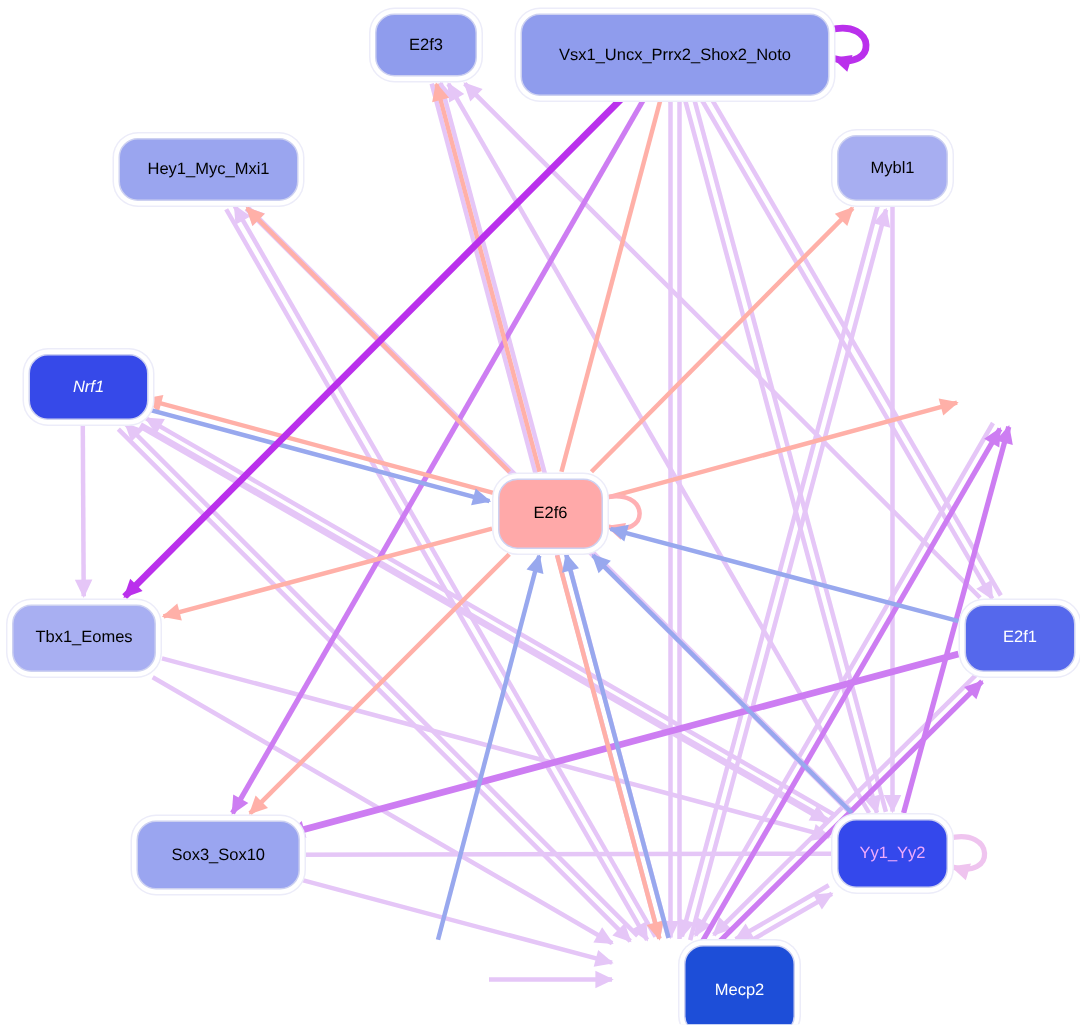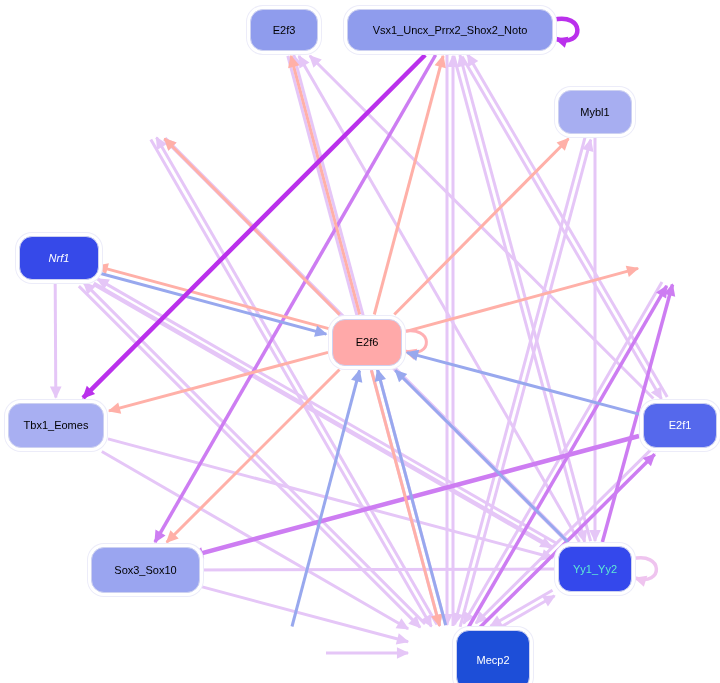--- a/index.html
+++ b/index.html
@@ -89,40 +89,43 @@
       <path d="M 639.0,414.1 L 407.0,352.6" stroke="#98a8ee" stroke-width="3" fill="none" marker-end="url(#arr-blu)"></path>
       <path d="M 292.0,626.5 L 359.5,370.5" stroke="#98a8ee" stroke-width="3" fill="none" marker-end="url(#arr-blu)"></path>
       <path d="M 445.7,625.2 L 377.5,369.7" stroke="#98a8ee" stroke-width="3" fill="none" marker-end="url(#arr-blu)"></path>
       <path d="M 567.9,542.0 L 395.3,370.2" stroke="#98a8ee" stroke-width="3" fill="none" marker-end="url(#arr-blu)"></path>
       <path d="M 425.1,55.0 L 83.1,397.8" stroke="#ba30ec" stroke-width="4.5" fill="none" marker-end="url(#arr-mag)"></path>
       <path d="M 553,20 C 585,12 585,48 556,39" stroke="#ba30ec" stroke-width="4.5" fill="none" marker-end="url(#arr-mag)"></path>
     </svg>
     <div class="node" style="left: 250px; top: 9px; width: 68px; height: 42px; background: rgb(143, 156, 237); color: rgb(0, 0, 0);">
       <span>E2f3</span>
     </div>
-    <div class="node" style="left: 347px; top: 9px; width: 206px; height: 42px; background: rgb(143, 156, 237); color: rgb(0, 0, 0);">
+    <div class="node" style="left: 347px; top: 9px; width: 206px; height: 55px; background: rgb(143, 156, 237); color: rgb(0, 0, 0);">
       <span>Vsx1_Uncx_Prrx2_Shox2_Noto</span>
+    </div>
+    <div class="node" style="left: 79px; top: 92px; width: 120px; height: 42px; background: rgb(154, 165, 239); color: rgb(0, 0, 0);">
+      <span>Hey1_Myc_Mxi1</span>
     </div>
     <div class="node" style="left: 558px; top: 90px; width: 74px; height: 44px; background: rgb(167, 174, 241); color: rgb(0, 0, 0);">
       <span>Mybl1</span>
     </div>
     <div class="node" style="left: 19px; top: 236px; width: 80px; height: 44px; background: rgb(54, 73, 233); color: rgb(255, 255, 255); font-style: italic;">
       <span>Nrf1</span>
     </div>
     <div class="node" style="left: 332px; top: 318.5px; width: 70px; height: 47px; background: rgb(255, 169, 169); color: rgb(0, 0, 0);">
       <span>E2f6</span>
     </div>
     <div class="node" style="left: 8px; top: 402.5px; width: 96px; height: 45px; background: rgb(168, 175, 242); color: rgb(0, 0, 0);">
       <span>Tbx1_Eomes</span>
     </div>
     <div class="node" style="left: 643px; top: 402.5px; width: 74px; height: 45px; background: rgb(85, 104, 236); color: rgb(255, 255, 255); align-items: center;">
       <span>E2f1</span>
     </div>
     <div class="node" style="left: 91px; top: 547px; width: 109px; height: 46px; background: rgb(154, 165, 240); color: rgb(0, 0, 0);">
       <span>Sox3_Sox10</span>
     </div>
-    <div class="node" style="left: 558px; top: 546px; width: 74px; height: 46px; background: rgb(52, 72, 236); color: #5eead4;">
+    <div class="node" style="left: 558px; top: 546px; width: 74px; height: 46px; background: rgb(52, 72, 236); color: #f0abfc;">
       <span>Yy1_Yy2</span>
     </div>
     <div class="node" style="left: 413px; top: 630px; width: 74px; height: 60px; background: #1d4ed8; color: rgb(255, 255, 255); margin-left: 43px;">
       <span>Mecp2</span>
     </div>
   </div>
 
 </body></html>

